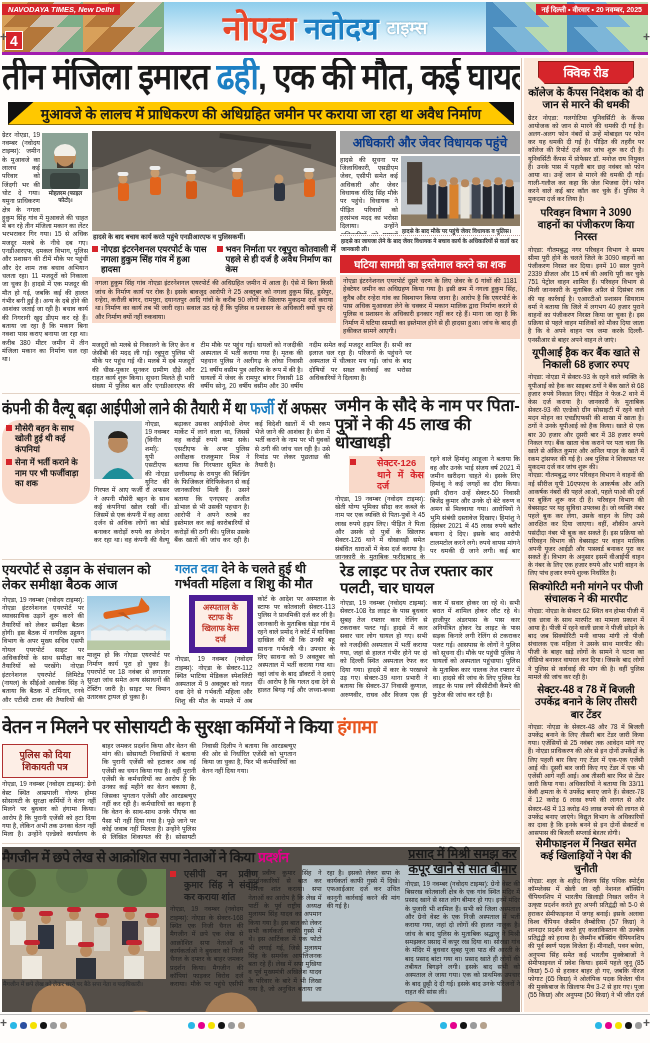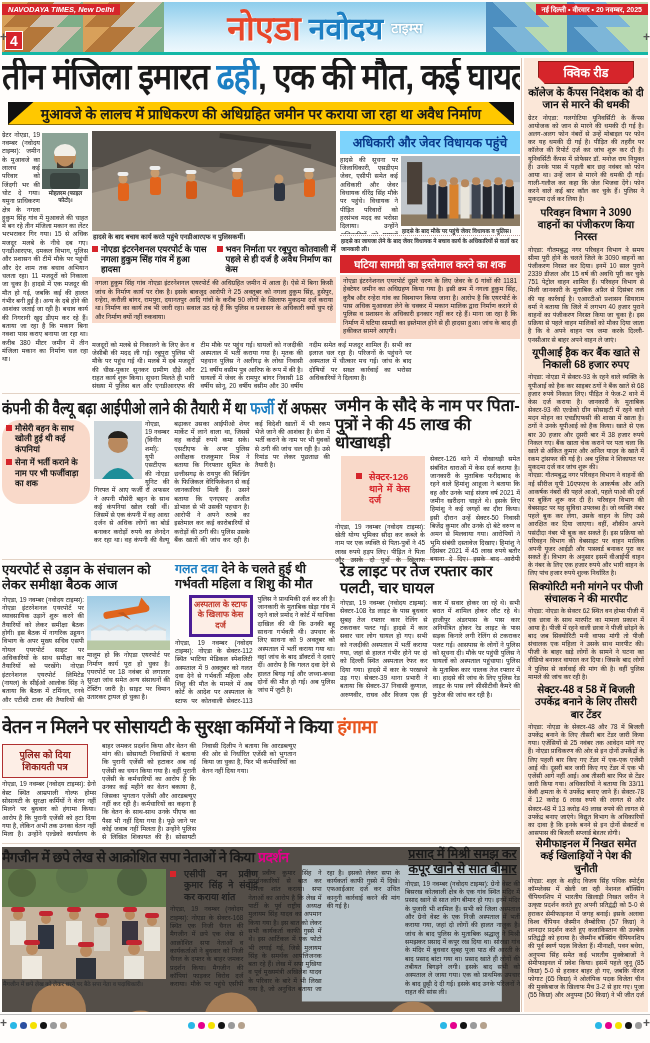--- a/index.html
+++ b/index.html
@@ -1,34 +1,34 @@
 <!DOCTYPE html>
 <html><head>
 <meta charset="utf-8">
 <style>
   * { margin:0; padding:0; box-sizing:border-box; }
   html,body { width:650px; height:1043px; }
   body { font-family:"Liberation Sans","DejaVu Sans",sans-serif; background:#fffdfb; position:relative; overflow:hidden; color:#1a1a1a; }
 
   
-  #masthead { position:absolute; left:2px; top:2px; width:646px; height:53px; display:flex; border-bottom:3px solid #14b8a6; }
+  #masthead { position:absolute; left:2px; top:2px; width:646px; height:53px; display:flex; border-bottom:3px solid #a21caf; }
   .mh-side { width:162px; position:relative; overflow:hidden; }
   .mh-left { background:
       linear-gradient(135deg,#d8a05a 0 25%,#b4773a 25% 50%,#cdbfae 50% 75%,#7fae88 75%);
       background-size:50% 50%; }
   .mh-right { background:
       linear-gradient(45deg,#4d8fc0 0 30%,#7db6d8 30% 60%,#b7d9b1 60%);
       background-size:50% 50%; }
   .mh-ribbon { position:absolute; top:2px; background:#d6252b; color:#fff; font-weight:bold; font-style:italic; font-size:7.5px; padding:1px 6px; white-space:nowrap; }
   .mh-ribbon.rt { right:0; font-style:normal; font-size:7px; }
   .pageno { position:absolute; left:3px; bottom:2px; background:#d6252b; color:#fff; border:1px solid #fff; font-size:14px; font-weight:900; width:18px; height:19px; display:flex; align-items:center; justify-content:center; }
   .mh-center { flex:1; background:linear-gradient(#8ecdec,#d8effa 70%,#eef8fd); display:flex; align-items:center; justify-content:center; gap:8px; }
   .t-noida { color:#e8472a; font-size:34px; font-weight:900; text-shadow:1px 1px 0 #fff; }
   .t-navoday { color:#1d7fc3; font-size:30px; font-weight:900; text-shadow:1px 1px 0 #fff; }
-  .t-times { color:#ffffff; font-size:14px; font-weight:800; text-shadow:0 0 2px #3c86ad; }
+  .t-times { color:#ffffff; font-size:18px; font-weight:800; text-shadow:0 0 2px #3c86ad; }
 
   
   #main { position:absolute; left:2px; top:58px; width:518px; height:954px; overflow:hidden; }
   .h-lead { font-size:32px; font-weight:900; letter-spacing:-1px; line-height:1.08; white-space:nowrap; transform:scaleY(1.12); transform-origin:top left; }
   .blue { color:#1d7fc3; } .red { color:#e8541d; } .magenta { color:#e5008c; }
   .yellowband { margin:9px 6px 4px 6px; background:#111; height:23px; position:relative; }
   .yellowband .inner { position:absolute; inset:0; background:#ffc800; clip-path:polygon(26px 0,calc(100% - 26px) 0,100% 100%,0 100%); display:flex; align-items:center; justify-content:center; font-size:14px; font-weight:900; }
 
   
   .tiny { font-size:6.4px; line-height:1.3; text-align:justify; color:#222; overflow:hidden; column-fill:auto; }
@@ -46,43 +46,43 @@
   .portrait .cap { font-size:5.8px; text-align:center; }
   #bandA-right { width:428px; display:flex; flex-direction:column; }
   #bandA-row { display:flex; gap:4px; height:208px; }
   #leadMid { width:244px; display:flex; flex-direction:column; }
   .bullets { display:flex; gap:5px; margin:3px 0; }
   .bullethead { flex:1; display:flex; gap:3px; font-size:8.6px; font-weight:800; line-height:1.2; }
   .sq { width:6px; height:6px; background:#d6252b; flex:none; margin-top:2px; }
   .sectionhead { border:1.5px solid #d6252b; color:#d6252b; text-align:center; font-size:13px; font-weight:900; padding:1px 2px; margin:1px 0 2px 0; }
   .tint { background:#f9d9c9; padding:2px 3px; }
   #leadRight { flex:1; display:flex; flex-direction:column; }
-  .cyanband { background:#7dd3fc; color:#083a8c; font-size:12.5px; font-weight:900; text-align:center; padding:3px 1px; margin-bottom:2px; }
+  .cyanband { background:#a3a3a3; color:#083a8c; font-size:12.5px; font-weight:900; text-align:center; padding:3px 1px; margin-bottom:2px; }
   .offrow { display:flex; gap:3px; }
   .redband { background:#d6252b; color:#fff; font-size:10.5px; font-weight:900; text-align:center; padding:2px 1px; margin:2px 0; }
   #bandA2 { height:52px; margin-top:2px; }
 
   
   #bandB { display:flex; gap:5px; height:166px; padding-top:2px; }
   #companyCol { width:328px; }
   .h-company { font-size:13.5px; font-weight:900; white-space:nowrap; transform:scaleY(1.25); transform-origin:top left; margin-bottom:6px; }
   #companyBody { display:flex; gap:4px; height:134px; }
   .bulletbox { width:88px; background:#f9d9c9; border-radius:18px; padding:3px 4px; font-size:8.4px; font-weight:800; line-height:1.25; height:84px; }
   .bulletbox .item { display:flex; gap:3px; margin-bottom:3px; }
   #landCol { flex:1; }
   .h-land { font-size:16.5px; font-weight:900; line-height:1.15; margin-bottom:3px; }
-  .landbox { float:right; width:84px; background:#f9d9c9; color:#d6252b; font-size:9.5px; font-weight:900; padding:15px; margin:1px 0 2px 3px; display:flex; gap:7px; line-height:1.2; }
+  .landbox { float:right; width:76px; background:#f9d9c9; color:#d6252b; font-size:9.5px; font-weight:900; padding:1px; margin:1px 0 2px 3px; display:flex; gap:21px; line-height:1.2; }
 
   
   #bandC { display:flex; gap:5px; height:150px; padding-top:2px; }
   .h-c { font-size:12.5px; font-weight:900; line-height:1.2; margin-bottom:3px; }
   .h-c3 { font-size:15px; font-weight:900; line-height:1.15; margin-bottom:3px; }
   #airportCol { width:168px; } #medCol { width:160px; } #carCol { flex:1; }
   #airBody { display:flex; gap:3px; height:108px; }
-  .medbox { float:right; width:64px; border:3px solid #4c1d95; color:#c0392b; background:#fdeee6; font-size:8.2px; font-weight:900; text-align:center; padding:2px; margin:0 0 2px 3px; }
+  .medbox { float:right; width:64px; border:6px solid #4c1d95; color:#c0392b; background:#fdeee6; font-size:8.2px; font-weight:900; text-align:center; padding:2px; margin:0 0 2px 3px; }
 
   
   #bandD { display:flex; gap:5px; height:134px; padding-top:3px;flex-direction:column; }
   #salaryCol { width:394px; }
   .h-salary { font-size:18.5px; font-weight:900; letter-spacing:-0.5px; white-space:nowrap; margin-bottom:4px; }
   .complaintbox { float:left; width:86px; border:1px solid #b03030; background:#fdeee6; color:#8c1d18; font-size:9.5px; font-weight:900; text-align:center; padding:4px 2px; margin:2px 4px 2px 0; }
   #salaryPhoto { flex:1; }
 
   
   #bandE { display:flex; gap:5px; height:162px; padding-top:3px; }
@@ -417,21 +417,21 @@
     <p class="tiny qr-b" style="max-height:104px">नोएडा: नोएडा में सेक्टर-93 के रहने वाले व्यक्ति के यूपीआई को हैक कर साइबर ठगों ने बैंक खाते से 68 हजार रुपये निकाल लिए। पीड़ित ने फेज-2 थाने में केस दर्ज कराया है। जानकारी के मुताबिक सेक्टर-93 की एल्डेको ग्रीन सोसाइटी में रहने वाले मदन मोहन का एचडीएफसी की शाखा में खाता है। ठगों ने उनके यूपीआई को हैक किया। खाते से एक बार 30 हजार और दूसरी बार में 38 हजार रुपये निकल गए। बैंक खाता चेक कराने पर पता चला कि खाते से अंकित कुमार और अनिल यादव के खाते में रकम ट्रांसफर की गई है। अब पुलिस ने शिकायत पर मुकदमा दर्ज कर जांच शुरू की।</p>
   </div>
   <div>
     <p class="tiny qr-b" style="max-height:112px">नोएडा: गौतमबुद्ध नगर परिवहन विभाग ने वाहनों की नई सीरीज यूपी 16एफएच के आकर्षक और अति आकर्षक नंबरों की पहले आओ, पहले पाओ की दर्ज पर बुकिंग शुरू कर दी है। परिवहन विभाग की वेबसाइट पर यह सुविधा उपलब्ध है। जो व्यक्ति नंबर पहले बुक कर लेगा, उसके वाहन के लिए उसे आरक्षित कर दिया जाएगा। वहीं, शौकीन अपने पसंदीदा नंबर भी बुक कर सकते हैं। इस प्रक्रिया को परिवहन विभाग की वेबसाइट पर वाहन मालिक अपनी यूजर आईडी और पासवर्ड बनाकर पूरा कर सकते हैं। विभाग के अनुसार इसमें वीआईपी वाहन के नंबर के लिए एक हजार रुपये और भारी वाहन के लिए पांच हजार रुपये शुल्क निर्धारित है।</p>
   </div>
   <div>
     <h4 class="qr-h">सिक्योरिटी मनी मांगने पर पीजी संचालक ने की मारपीट</h4>
     <p class="tiny qr-b" style="max-height:86px">नोएडा: नोएडा के सेक्टर 62 स्थित वन होम्स पीजी में एक छात्रा के साथ मारपीट का मामला प्रकाश में आया है। पीजी में रहने वाली छात्रा ने पीजी छोड़ने के बाद जब सिक्योरिटी मनी वापस मांगी तो पीजी संचालक एक महिला ने उसके साथ मारपीट की। पीजी के बाहर खड़े लोगों के सामने ने घटना का वीडियो बनाकर वायरल कर दिया। जिसके बाद लोगों ने पुलिस से कार्रवाई की मांग की है। वहीं पुलिस मामले की जांच कर रही है।</p>
   </div>
   <div>
-    <h4 class="qr-h">सेक्टर-48 व 58 में बिजली उपकेंद्र बनाने के लिए तीसरी बार टेंडर</h4>
+    <h4 class="qr-h">सेक्टर-48 व 78 में बिजली उपकेंद्र बनाने के लिए तीसरी बार टेंडर</h4>
     <p class="tiny qr-b" style="max-height:112px">नोएडा: नोएडा के सेक्टर-48 और 78 में बिजली उपकेंद्र बनाने के लिए तीसरी बार टेंडर जारी किया गया। एजेंसियों से 25 नवंबर तक आवेदन मांगे गए हैं। नोएडा प्राधिकरण की ओर से इन दोनों उपकेंद्रों के लिए पहली बार किए गए टेंडर में एक-एक एजेंसी आई थी। दूसरी बार जारी किए गए टेंडर में एक भी एजेंसी आगे नहीं आई। अब तीसरी बार फिर से टेंडर जारी किया गया। अधिकारियों ने बताया कि 33/11 केवी क्षमता के ये उपकेंद्र बनाए जाने हैं। सेक्टर-78 में 12 करोड़ 6 लाख रुपये की लागत से और सेक्टर-48 में 13 करोड़ 49 लाख रुपये की लागत से उपकेंद्र बनाए जाएंगे। विद्युत विभाग के अधिकारियों का दावा है कि इनके बनने से इन दोनों सेक्टरों व आसपास की बिजली सप्लाई बेहतर होगी।</p>
   </div>
   <div>
     <h4 class="qr-h">सेमीफाइनल में निखत समेत कई खिलाड़ियों ने पेश की चुनौती</h4>
     <p class="tiny qr-b" style="max-height:122px">नोएडा: शहर के शहीद विजय सिंह पथिक स्पोर्ट्स कॉम्प्लेक्स में खेली जा रही नेशनल बॉक्सिंग चैंपियनशिप में भारतीय खिलाड़ी निखत जरीन ने उत्कृष्ट प्रदर्शन करते हुए अपनी प्रतिद्वंद्वी को 5-0 से हराकर सेमीफाइनल में जगह बनाई। इसके अलावा विश्व चैंपियन जैस्मीन लैम्बोरिया (57 किग्रा) ने शानदार प्रदर्शन करते हुए कजाकिस्तान की उज्बेक प्रतिद्वंद्वी को हराया है। जैस्मीन बॉक्सिंग चैंपियनशिप की पूर्व स्वर्ण पदक विजेता हैं। मीनाक्षी, पवन बधेरा, अनुपमा सिंह समेत कई भारतीय मुक्केबाजों ने सेमीफाइनल में प्रवेश किया। इसमें पहले जूनू (85 किग्रा) 5-0 से हराकर बाहर हो गए, जबकि नीरज फोगाट (65 किग्रा) ने ओलंपिक पदक विजेता चीन की मुक्केबाज के खिलाफ मैच 3-2 से हार गए। पूजा (55 किग्रा) और अनुपमा (50 किग्रा) ने भी जीत दर्ज की है।</p>
   </div>
 
 </div>
 
 <div id="botline"></div>

